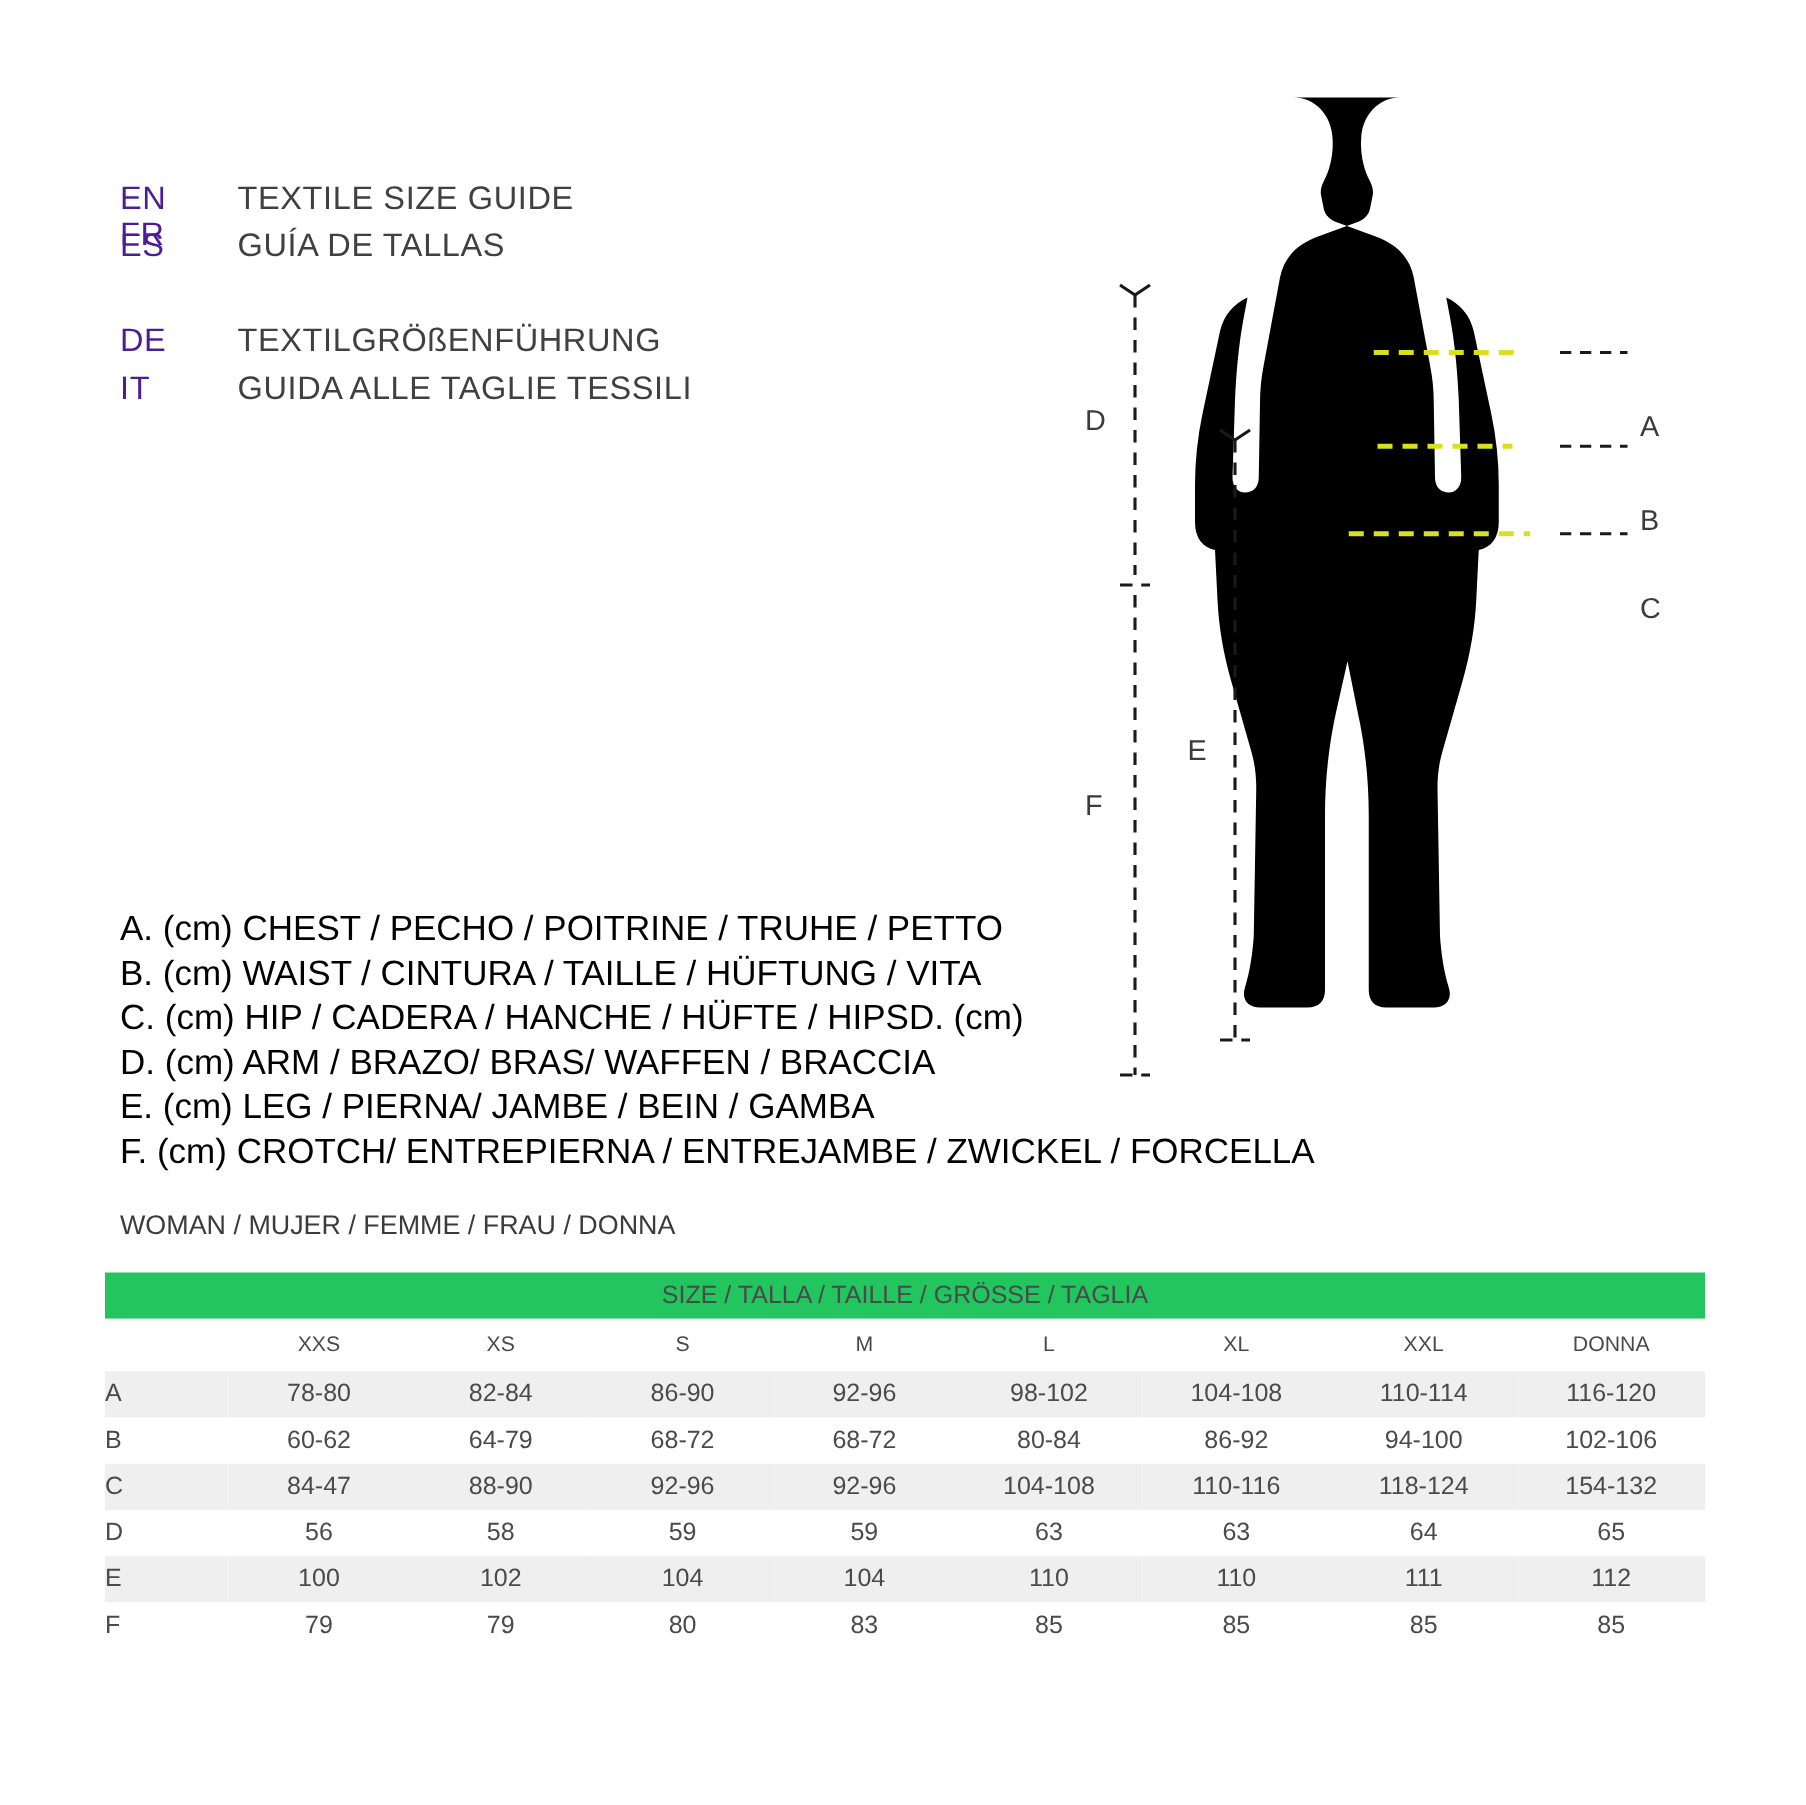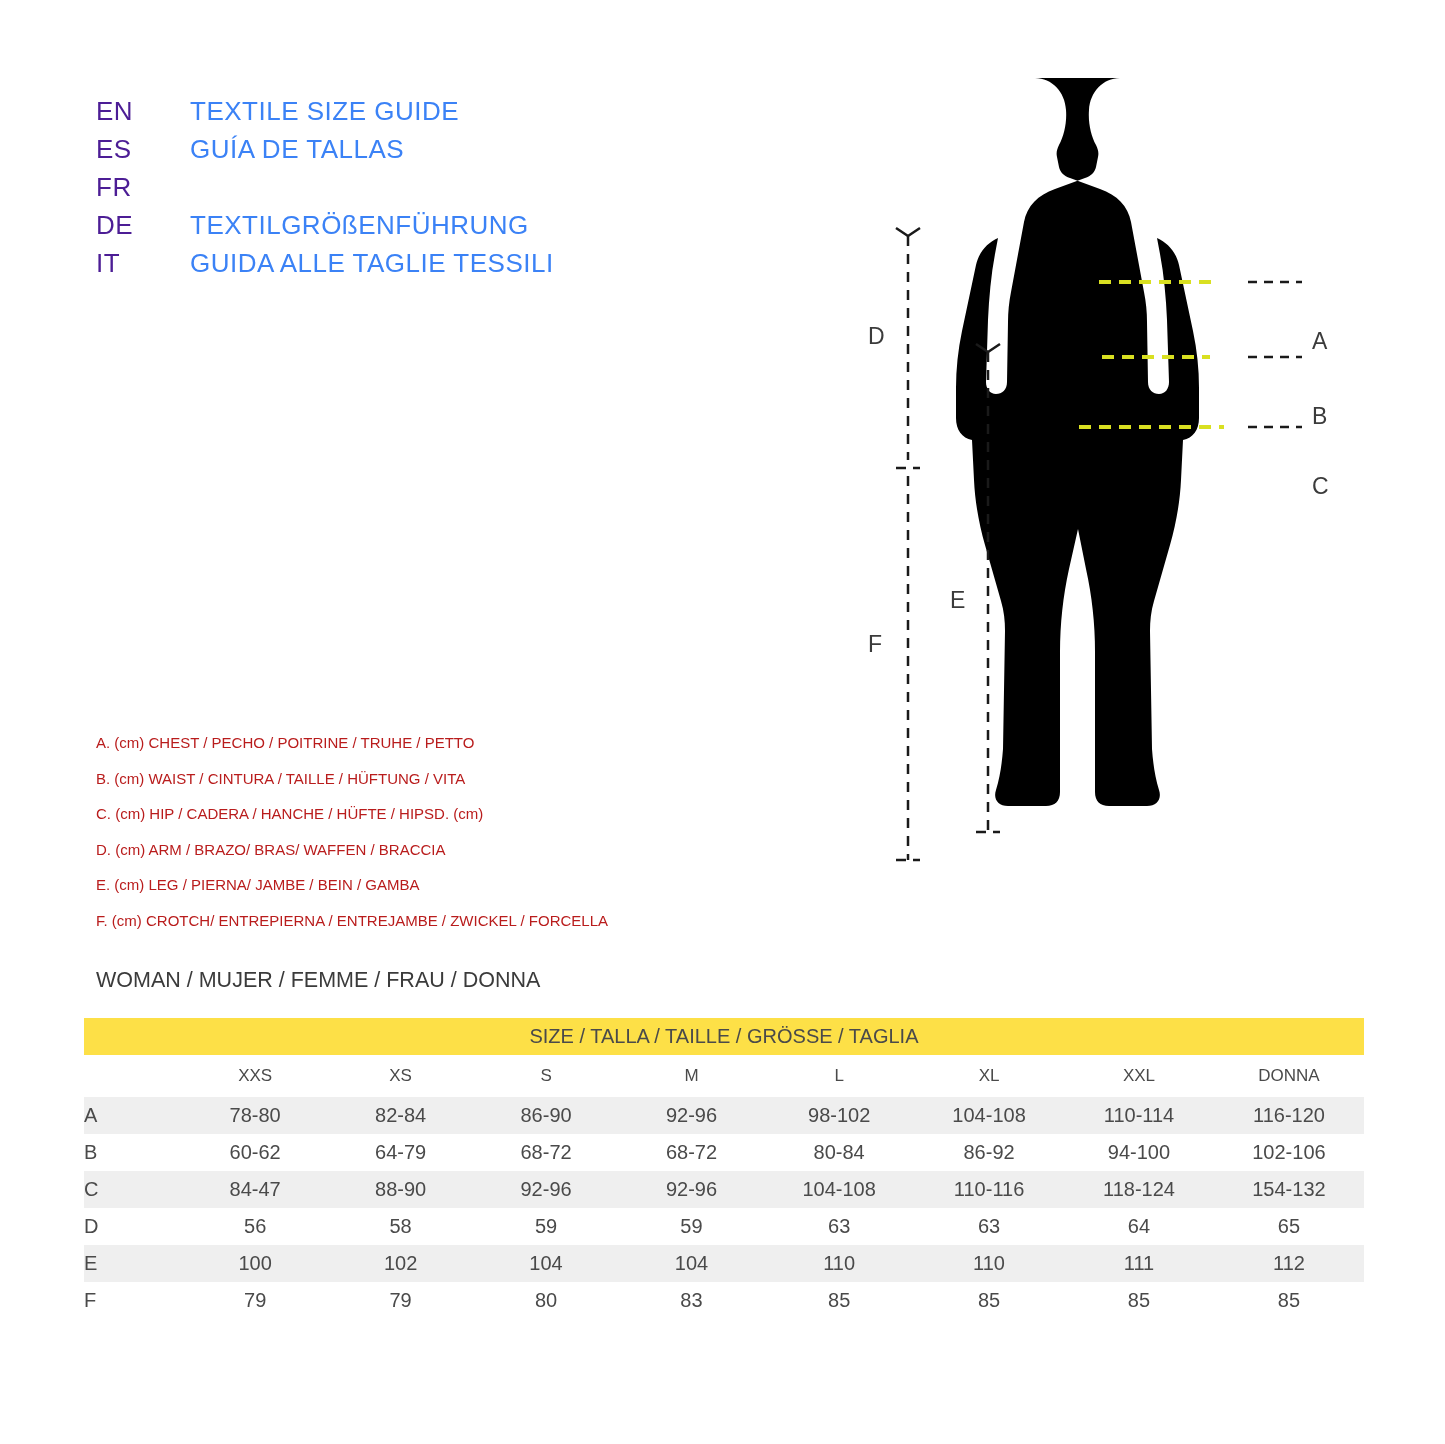--- a/index.html
+++ b/index.html
@@ -32,35 +32,36 @@
   .title-lang {
     width: 94px;
     flex: 0 0 94px;
     font-size: 26px;
     letter-spacing: 0.5px;
     color: #4c1d95;
   }
   .title-text {
     font-size: 26px;
     letter-spacing: 0.5px;
-    color: #3b82f6;
+    color: #404040;
     white-space: nowrap;
+    margin-top: 47px;
   }
 
   
   .legend {
     position: absolute;
     left: 96px;
     top: 725px;
     width: 820px;
   }
   .legend-row {
-    font-size: 15px;
+    font-size: 28px;
     line-height: 35.5px;
-    color: #b91c1c;
+    color: #000000;
     white-space: nowrap;
   }
 
   
   .gender-label {
     position: absolute;
     left: 96px;
     top: 968px;
     font-size: 21.5px;
     color: #3b3b3b;
@@ -82,21 +83,21 @@
   table.size-table td, table.size-table th {
     padding: 0;
     margin: 0;
     font-weight: normal;
     text-align: center;
     font-size: 20px;
     color: #4a4a4a;
     height: 37px;
   }
   .hdr-band td {
-    background: #fde047;
+    background: #22c55e;
     text-align: left;
     padding-left: 14px;
     font-size: 20px;
     color: #3d3d3d;
     height: 34px;
   }
   .col-label {
     text-align: left !important;
     padding-left: 14px;
     width: 88px;

